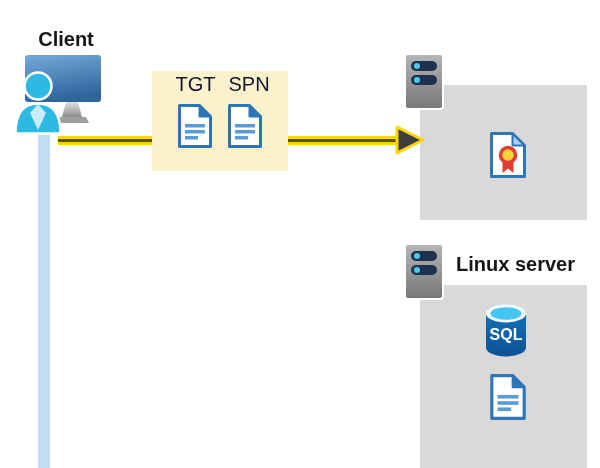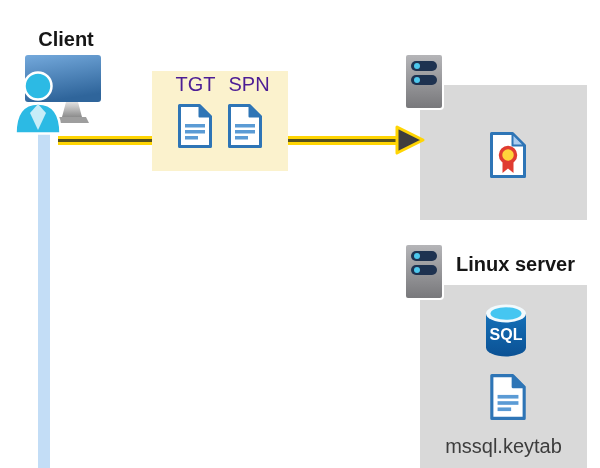--- a/index.html
+++ b/index.html
@@ -24,21 +24,21 @@
     background: linear-gradient(to bottom, #FFD503 0 3px, #56511E 3px 6px, #FFD503 6px 9px);
   }
   .arrow-head { position: absolute; left: 394px; top: 100px; width: 32px; height: 34px; z-index: 1; }
 
   .ticket-box {
     position: absolute; left: 152px; top: 48px; width: 136px; height: 100px;
     background: #FBF2CD; z-index: 2;
     display: flex; flex-direction: column; align-items: center;
   }
   .ticket-labels { display: flex; gap: 17px; margin-top: 2px; }
-  .tlabel { font-size: 20px; color: #4c1d95; width: 36px; text-align: center; }
+  .tlabel { font-size: 20px; color: #0f172a; width: 36px; text-align: center; }
   .ticket-icons { display: flex; gap: 14px; margin-top: 7px; }
   .doc { width: 36px; height: 46px; }
 
   .gray-box { position: absolute; left: 420px; width: 167px; background: #D9D9D9; z-index: 0; }
   .dc-box { top: 62px; height: 135px; }
   .linux-box { top: 262px; height: 190px; }
   .server-icon { position: absolute; left: 404px; width: 40px; height: 57px; z-index: 2; }
   .dc-server { top: 30px; }
   .linux-server-ic { top: 220px; }
   .cert-icon { position: absolute; left: 489px; top: 108px; width: 38px; height: 48px; z-index: 1; }
@@ -145,15 +145,14 @@
     <ellipse cx="23" cy="10.5" rx="15.5" ry="6.2" fill="#45C6F1"></ellipse>
     <text x="23" y="37" text-anchor="middle" class="sql-text">SQL</text>
   </svg>
   <svg class="keytab-doc" viewBox="0 0 36 46">
     <path d="M2.5 2.5 h20 l11 11 v30 h-31 z" fill="#ffffff" stroke="#2E75B6" stroke-width="3" stroke-linejoin="round"></path>
     <path d="M22.5 2.5 v11 h11 z" fill="#2E75B6" stroke="#2E75B6" stroke-width="2" stroke-linejoin="round"></path>
     <rect x="8" y="21" width="20" height="3.5" fill="#5B9BD5"></rect>
     <rect x="8" y="27" width="20" height="3.5" fill="#5B9BD5"></rect>
     <rect x="8" y="33" width="13" height="3.5" fill="#5B9BD5"></rect>
   </svg>
-  <div class="keytab-label">mssql.keytab</div>
 
 </div>
 
 </body></html>

